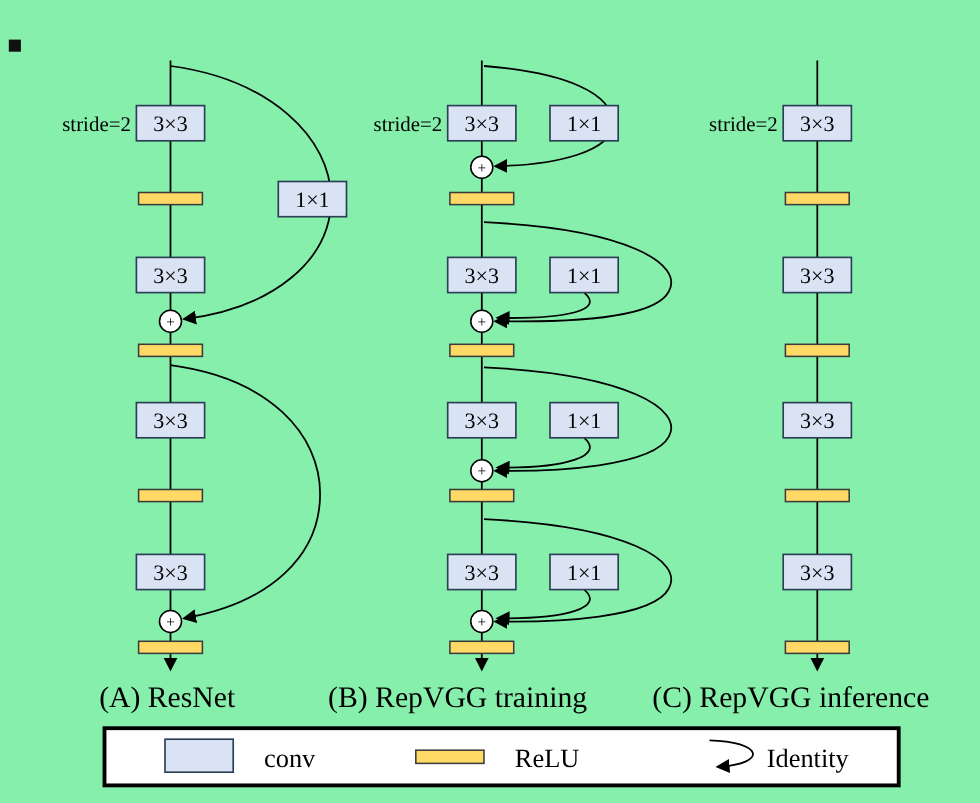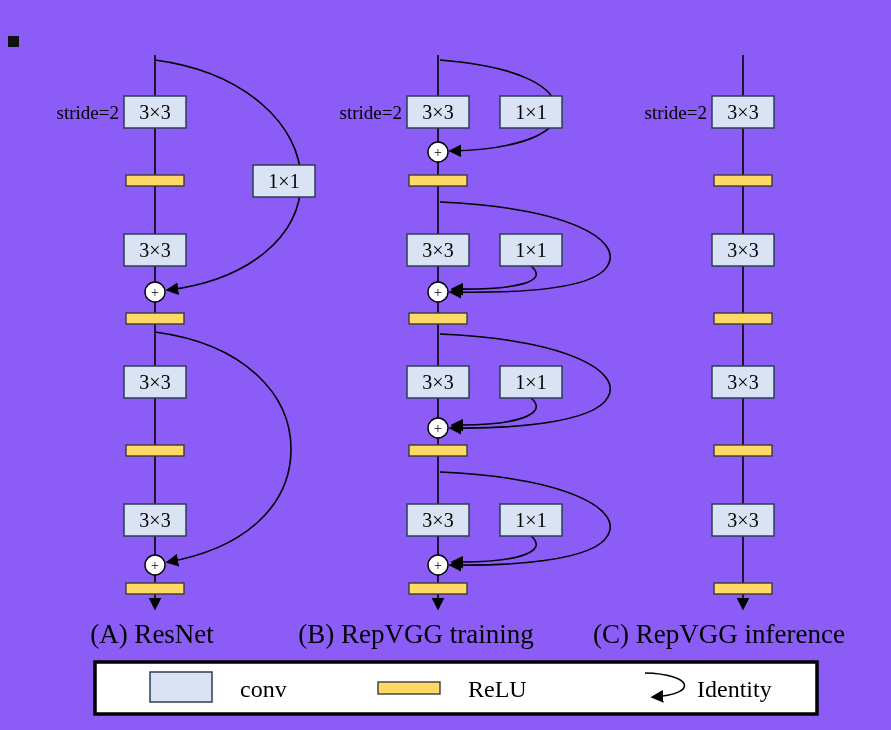--- a/index.html
+++ b/index.html
@@ -1,16 +1,16 @@
 <!DOCTYPE html>
 <html><head>
 <meta charset="utf-8">
 <style>
   html, body { margin: 0; padding: 0; background: #ffffff; }
-  .stage { position: relative; width: 891px; height: 730px; background: #8b5cf6; overflow: hidden; }
+  .stage { position: relative; width: 891px; height: 730px; background: #86efac; overflow: hidden; }
   svg { display: block; }
   text { font-family: "Liberation Serif", "DejaVu Serif", serif; fill: #000; }
   .flow { fill: none; stroke: #000; stroke-width: 1.6; }
   .conv { stroke-width: 1.5; }
   .relu { stroke-width: 1.4; }
   .plus-circle { fill: #fff; stroke: #000; stroke-width: 1.4; }
   .box-label { font-size: 20px; text-anchor: middle; }
   .stride-label { font-size: 19px; text-anchor: end; }
   .plus-label { font-size: 14px; text-anchor: middle; }
   .caption { font-size: 27px; text-anchor: middle; }

